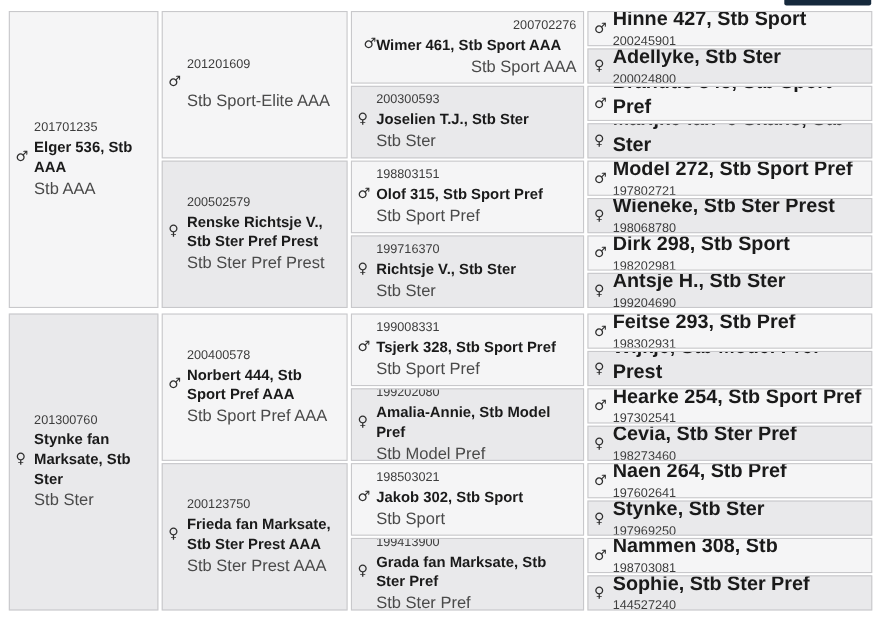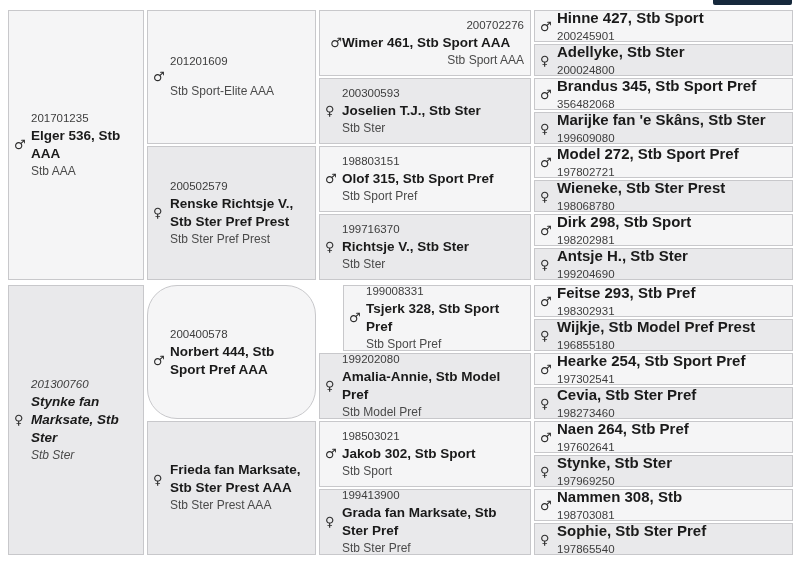--- a/index.html
+++ b/index.html
@@ -66,44 +66,44 @@
     font-size: 13.5px;
     line-height: 1.32;
     color: #1a1a1a;
   }
   .reg {
     font-size: 11.5px;
     line-height: 1.5;
     color: #3d3d3d;
   }
   .stb {
-    font-size: 12px;
+    font-size: 15px;
     line-height: 1.45;
     color: #4a4a4a;
   }
   .indent { margin-left: 17px; }
-  .compact .name { font-size: 15px; line-height: 1.3; }
+  .compact .name { font-size: 18px; line-height: 1.3; }
   .compact .reg  { line-height: 1.4; }
   .ncol { display: flex; flex-direction: column; }
 </style>
 </head>
 <body>
 
 <div class="stage">
   <div class="partial-button"></div>
   <div class="pedigree-grid">
       <div class="cell male" style="grid-area: 1 / 1 / 9;">
         <div class="reg indent">201701235</div>
         <div class="nrow">
           <span class="gicon">♂</span>
           <span class="name">Elger 536, Stb AAA</span>
         </div>
         <div class="stb indent">Stb AAA</div>
       </div>
-      <div class="cell female" style="grid-area: 10 / 1 / 18; font-style: italic;">
+      <div class="cell female" style="grid-area: 10 / 1 / 18;">
         <div class="reg indent">201300760</div>
         <div class="nrow">
           <span class="gicon">♀</span>
           <span class="name">Stynke fan Marksate, Stb Ster</span>
         </div>
         <div class="stb indent">Stb Ster</div>
       </div>
       <div class="cell male" style="grid-area: 1 / 2 / 5;">
         <div class="reg indent">201201609</div>
         <div class="nrow">
@@ -112,28 +112,30 @@
         <div class="stb indent">Stb Sport-Elite AAA</div>
       </div>
       <div class="cell female" style="grid-area: 5 / 2 / 9;">
         <div class="reg indent">200502579</div>
         <div class="nrow">
           <span class="gicon">♀</span>
           <span class="name">Renske Richtsje V., Stb Ster Pref Prest</span>
         </div>
         <div class="stb indent">Stb Ster Pref Prest</div>
       </div>
-      <div class="cell male" style="grid-area: 10 / 2 / 14; border-radius: 30px;">
+      <div class="cell male" style="grid-area: 10 / 2 / 14;">
         <div class="reg indent">200400578</div>
         <div class="nrow">
           <span class="gicon">♂</span>
           <span class="name">Norbert 444, Stb Sport Pref AAA</span>
         </div>
+        <div class="stb indent">Stb Sport Pref AAA</div>
       </div>
       <div class="cell female" style="grid-area: 14 / 2 / 18;">
+        <div class="reg indent">200123750</div>
         <div class="nrow">
           <span class="gicon">♀</span>
           <span class="name">Frieda fan Marksate, Stb Ster Prest AAA</span>
         </div>
         <div class="stb indent">Stb Ster Prest AAA</div>
       </div>
       <div class="cell male" style="grid-area: 1 / 3 / 3; text-align: right;">
         <div class="reg indent">200702276</div>
         <div class="nrow">
           <span class="gicon">♂</span>
@@ -158,21 +160,21 @@
         <div class="stb indent">Stb Sport Pref</div>
       </div>
       <div class="cell female" style="grid-area: 7 / 3 / 9;">
         <div class="reg indent">199716370</div>
         <div class="nrow">
           <span class="gicon">♀</span>
           <span class="name">Richtsje V., Stb Ster</span>
         </div>
         <div class="stb indent">Stb Ster</div>
       </div>
-      <div class="cell male" style="grid-area: 10 / 3 / 12; margin-left: 24px;">
+      <div class="cell male" style="grid-area: 10 / 3 / 12;">
         <div class="reg indent">199008331</div>
         <div class="nrow">
           <span class="gicon">♂</span>
           <span class="name">Tsjerk 328, Stb Sport Pref</span>
         </div>
         <div class="stb indent">Stb Sport Pref</div>
       </div>
       <div class="cell female" style="grid-area: 12 / 3 / 14;">
         <div class="reg indent">199202080</div>
         <div class="nrow">
@@ -330,18 +332,18 @@
             <div class="name">Nammen 308, Stb</div>
             <div class="reg">198703081</div>
           </div>
         </div>
       </div>
       <div class="cell female compact" style="grid-area: 17 / 4 / 18;">
         <div class="nrow">
           <span class="gicon">♀</span>
           <div class="ncol">
             <div class="name">Sophie, Stb Ster Pref</div>
-            <div class="reg">197865540</div>
+            <div class="reg">144527240</div>
           </div>
         </div>
       </div>
     </div>
 </div>
 
 </body></html>

